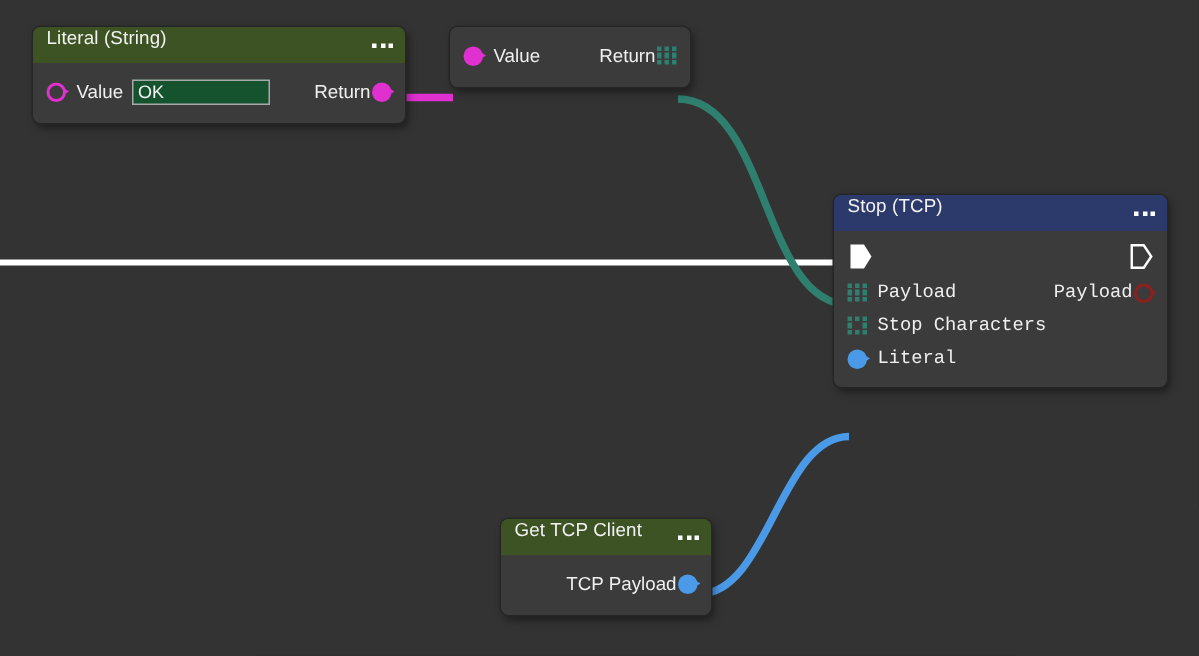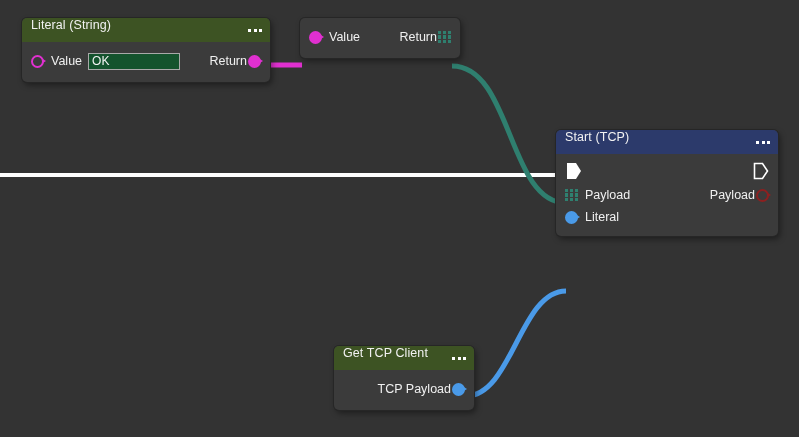--- a/index.html
+++ b/index.html
@@ -194,28 +194,28 @@
               <s></s>
               <s></s>
             </span>
         </span>
       </div>
     </div>
   </div>
 
   <div class="node" style="left:556px; top:130px; width:222px;">
     <div class="node-header blue">
-      <span class="node-title">Start (TCP)</span>
+      <span class="node-title">Stop (TCP)</span>
       <span class="dots">
           <i></i>
           <i></i>
           <i></i>
         </span>
     </div>
-    <div class="node-body" style="padding-top:4px;">
+    <div class="node-body" style="padding-top:4px;font-family:Liberation Mono, monospace;">
 
       <div class="row tall">
         <span class="port port-exec">
           <svg width="17" height="20" viewBox="0 0 17 20">
             <path d="M2 2 L11 2 L16 10 L11 18 L2 18 Z" fill="#ffffff"></path>
           </svg>
         </span>
         <span class="spacer"></span>
         <span class="port port-exec">
           <svg width="17" height="20" viewBox="0 0 17 20">
@@ -239,20 +239,36 @@
             </span>
           <span class="label">Payload</span>
         </span>
         <span class="out-side">
           <span class="label">Payload</span>
           <span class="port port-circle hollow" style="color:#8c2020;"></span>
         </span>
       </div>
 
 
+      <div class="row">
+        <span class="in-side">
+          <span class="port port-grid hollow" style="color:#2f7f6f;">
+              <s></s>
+              <s></s>
+              <s></s>
+              <s></s>
+              <s></s>
+              <s></s>
+              <s></s>
+              <s></s>
+              <s></s>
+            </span>
+          <span class="label">Stop Characters</span>
+        </span>
+      </div>
 
       <div class="row">
         <span class="in-side">
           <span class="port port-circle filled" style="color:#4a9ae8;"></span>
           <span class="label">Literal</span>
         </span>
       </div>
 
     </div>
   </div>

